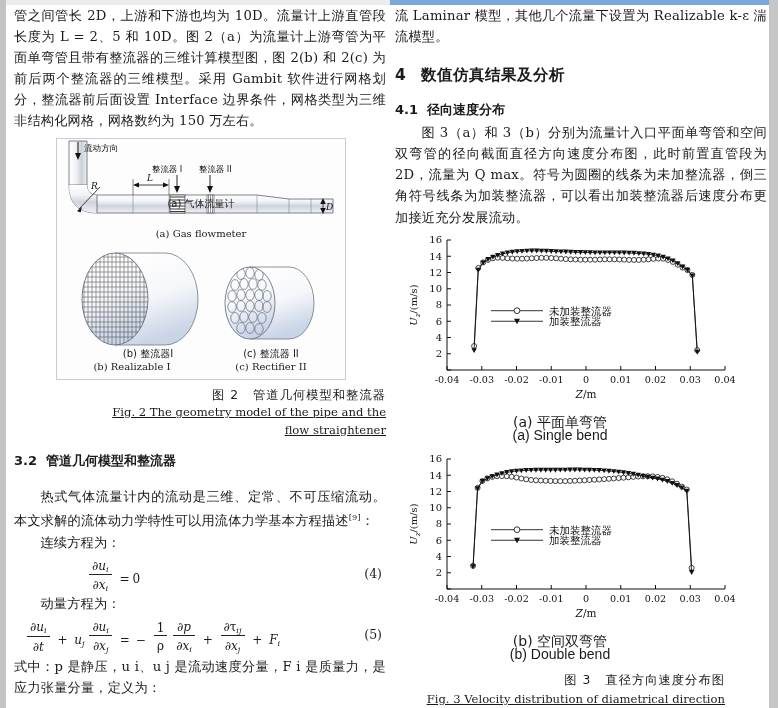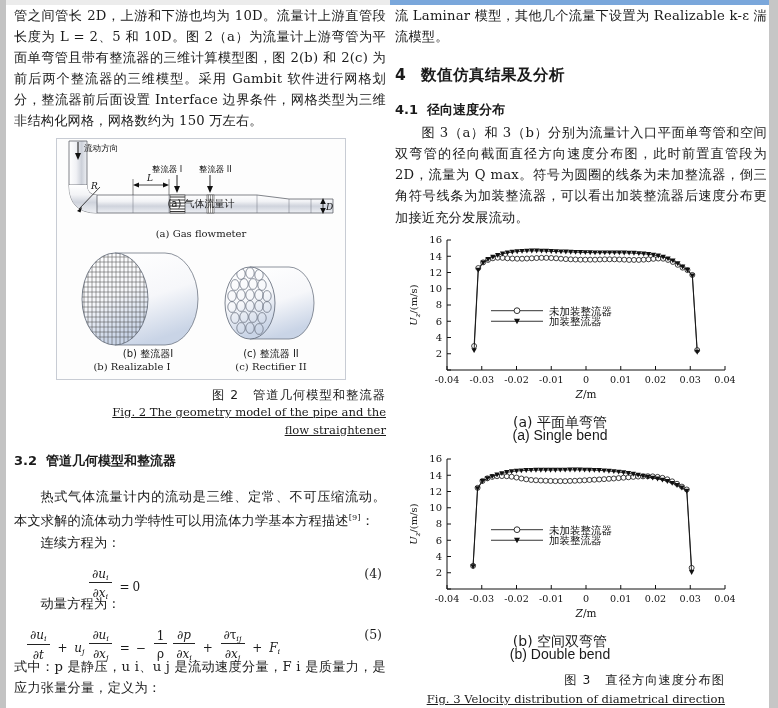--- a/index.html
+++ b/index.html
@@ -134,21 +134,21 @@
   .eq-num {
     position: absolute;
     right: 4px; top: 9px;
     font-size: 12.5px;
   }
   .frac {
     display: inline-block;
     vertical-align: middle;
     text-align: center;
     line-height: 1.12;
-    margin: 11px 1px;
+    margin: 3px 1px;
   }
   .frac .num { display: block; padding: 0 3px; }
   .frac .den { display: block; border-top: 1px solid #222; padding: 4px 3px; }
   .it { font-style: italic; }
   .sub { font-size: 0.68em; vertical-align: -0.28em; font-style: italic; }
   .op { display: inline-block; padding: 0 3px; vertical-align: middle; }
   .mid { vertical-align: middle; display: inline-block; }
   .supref { font-size: 0.62em; vertical-align: 0.55em; }
 
   

